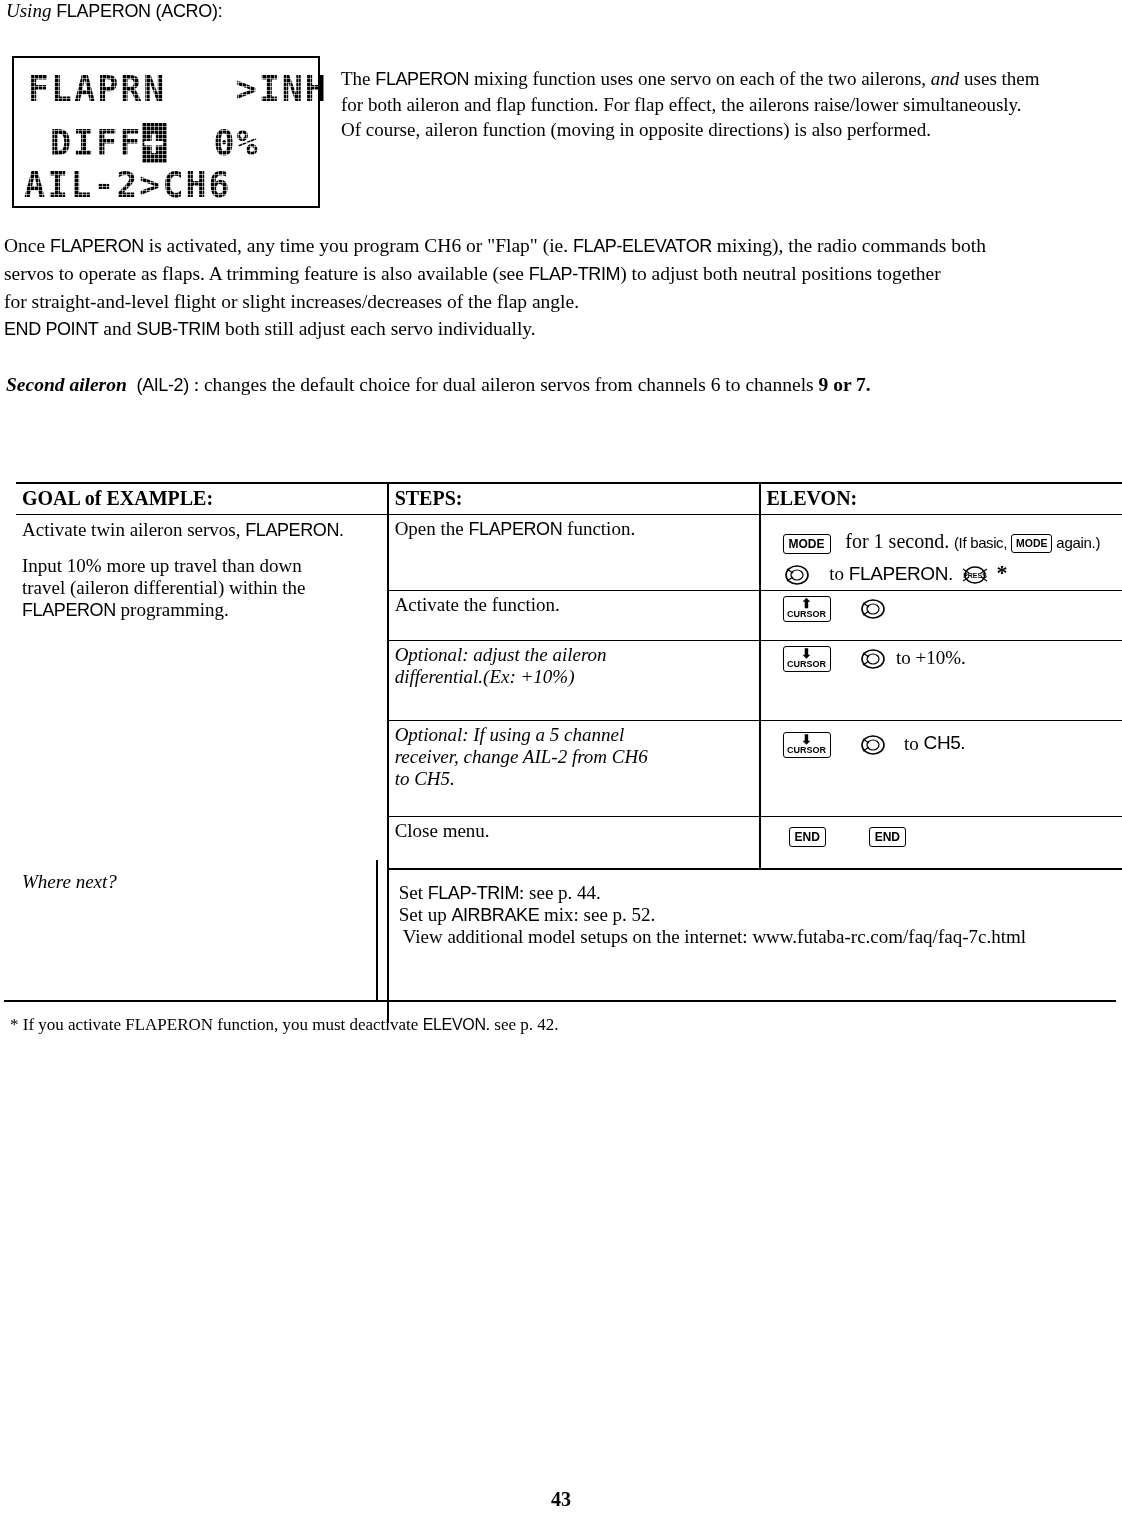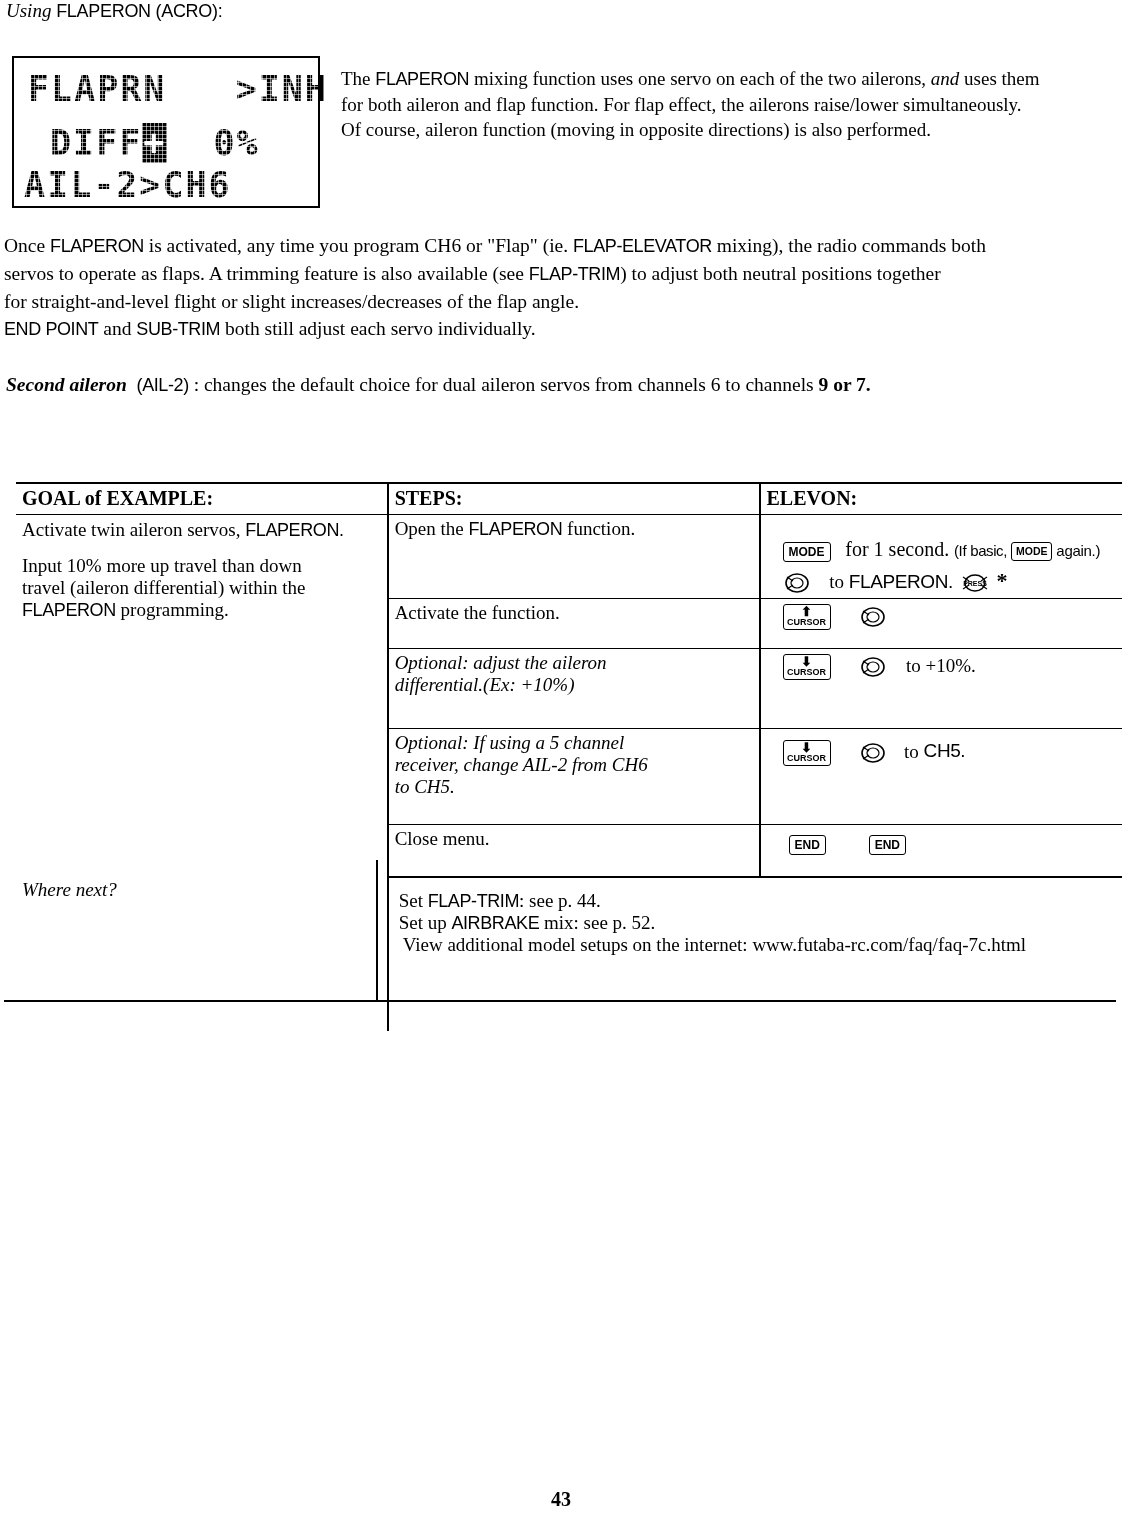--- a/index.html
+++ b/index.html
@@ -250,21 +250,21 @@
         <div><span>Activate twin aileron servos, </span><span class="cond">FLAPERON.</span></div>
         <div style="height:14px;"></div>
         <div>Input 10% more up travel than down</div>
         <div>travel (aileron differential) within the</div>
         <div><span class="cond">FLAPERON</span><span> programming.</span></div>
       </td>
       <td class="col-steps bbt br" style="height:66px;">
         <span>Open the </span><span class="cond">FLAPERON</span><span> function.</span>
       </td>
       <td class="col-inputs bbt">
-        <div style="margin-top:20px; margin-left:16px;">
+        <div style="margin-top:12px; margin-left:16px;">
           <span class="keybox">MODE</span>
           <span style="font-size:20px; margin-left:10px;">for 1 second.</span>
           <span class="condsm" style="font-size:15px;">(If </span><span class="cond" style="font-size:15px;">basic</span><span class="condsm" style="font-size:15px;">, </span><span class="keybox small">MODE</span><span class="condsm" style="font-size:15px;"> again.)</span>
         </div>
         <div style="margin-top:6px; margin-left:16px;">
           <span class="dialicon">
             <svg width="28" height="22" viewBox="0 0 28 22">
               <ellipse cx="14" cy="11" rx="11" ry="9" fill="none" stroke="#000" stroke-width="1.6"></ellipse>
               <ellipse cx="14" cy="11" rx="6" ry="5" fill="none" stroke="#000" stroke-width="1.2"></ellipse>
               <path d="M4 5 L10 9" stroke="#000" stroke-width="1.2" fill="none"></path>
@@ -316,21 +316,21 @@
             <span>CURSOR</span>
           </span>
           <span class="dialicon" style="margin-left:24px;">
             <svg width="28" height="22" viewBox="0 0 28 22">
               <ellipse cx="14" cy="11" rx="11" ry="9" fill="none" stroke="#000" stroke-width="1.6"></ellipse>
               <ellipse cx="14" cy="11" rx="6" ry="5" fill="none" stroke="#000" stroke-width="1.2"></ellipse>
               <path d="M4 5 L10 9" stroke="#000" stroke-width="1.2" fill="none"></path>
               <path d="M4 17 L10 13" stroke="#000" stroke-width="1.2" fill="none"></path>
             </svg>
           </span>
-          <span style="font-size:19px; margin-left:14px;">to +10%.</span>
+          <span style="font-size:19px; margin-left:4px;">to +10%.</span>
         </div>
       </td>
     </tr>
 
     <tr>
       <td class="col-steps bbt br ital" style="height:88px;font-style:italic;">
         <div>Optional: If using a 5 channel</div>
         <div>receiver, change AIL-2 from CH6</div>
         <div>to CH5.</div>
       </td>
@@ -370,16 +370,19 @@
         <div><span>Set up </span><span class="cond">AIRBRAKE</span><span> mix: see p. 52.</span></div>
         <div style="margin-left:4px;">View additional model setups on the internet:  www.futaba-rc.com/faq/faq-7c.html</div>
       </td>
     </tr>
   </tbody>
     </table>
 
   <div style="position:absolute; left:4px; top:1000px; width:1112px; border-top:2px solid #000;"></div>
   <div style="position:absolute; left:376px; top:860px; width:2px; height:142px; background:#000;"></div>
 
+  <div id="footnote">
+    <span>* If you activate FLAPERON function, you must deactivate </span><span class="cond">ELEVON</span><span>. see p. 42.</span>
+  </div>
 
   <div id="pageno">43</div>
 
 </div>
 
 </body></html>

